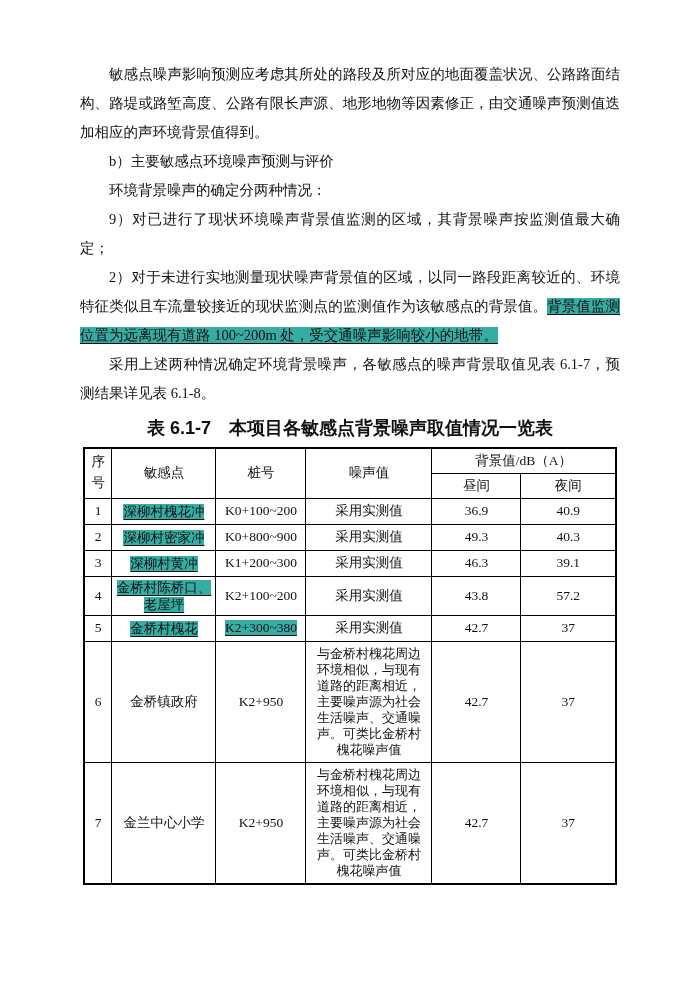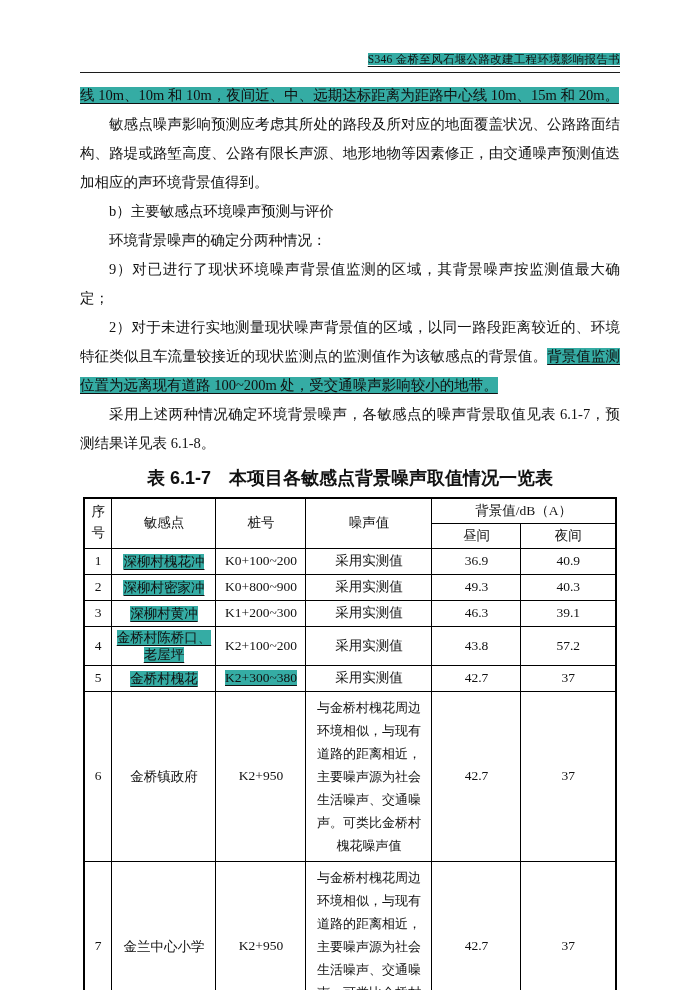--- a/index.html
+++ b/index.html
@@ -69,38 +69,34 @@
     padding:2px 2px;
     overflow:hidden;
   }
   .noise-table thead th { height:25px; }
   .noise-table th.c-no-h { word-break:break-all; line-height:1.55;margin-top:8px; }
   tr.r-std  td { height:26px; }
   tr.r-tall td { height:38px; }
   tr.r-big  td { height:94px; }
   td.noise-long {
     font-size:13px;
-    line-height:23px;
+    line-height:16px;
     padding:4px 7px;
     text-align:center;
   }
   td.name-cell { line-height:17px; }
 </style>
 </head>
 <body>
 
 <div class="page">
   <div class="content">
 
-    <div class="doc-header">
-      <span class="hl">S346 金桥至风石堰公路改建工程环境影响报告书</span>
-    </div>
 
     <div class="body-text">
-      <p><span class="hl">线 10m、10m 和 10m，夜间近、中、远期达标距离为距路中心线 10m、15m 和 20m。</span></p>
       <p class="indent">敏感点噪声影响预测应考虑其所处的路段及所对应的地面覆盖状况、公路路面结构、路堤或路堑高度、公路有限长声源、地形地物等因素修正，由交通噪声预测值迭加相应的声环境背景值得到。</p>
       <p class="indent">b）主要敏感点环境噪声预测与评价</p>
       <p class="indent">环境背景噪声的确定分两种情况：</p>
       <p class="indent">9）对已进行了现状环境噪声背景值监测的区域，其背景噪声按监测值最大确定；</p>
       <p class="indent"><span>2）对于未进行实地测量现状噪声背景值的区域，以同一路段距离较近的、环境特征类似且车流量较接近的现状监测点的监测值作为该敏感点的背景值。</span><span class="hl">背景值监测位置为远离现有道路 100~200m 处，受交通噪声影响较小的地带。</span></p>
       <p class="indent">采用上述两种情况确定环境背景噪声，各敏感点的噪声背景取值见表 6.1-7，预测结果详见表 6.1-8。</p>
     </div>
 
     <div class="table-title">
       <span class="t-no">表 6.1-7</span><span>本项目各敏感点背景噪声取值情况一览表</span>

